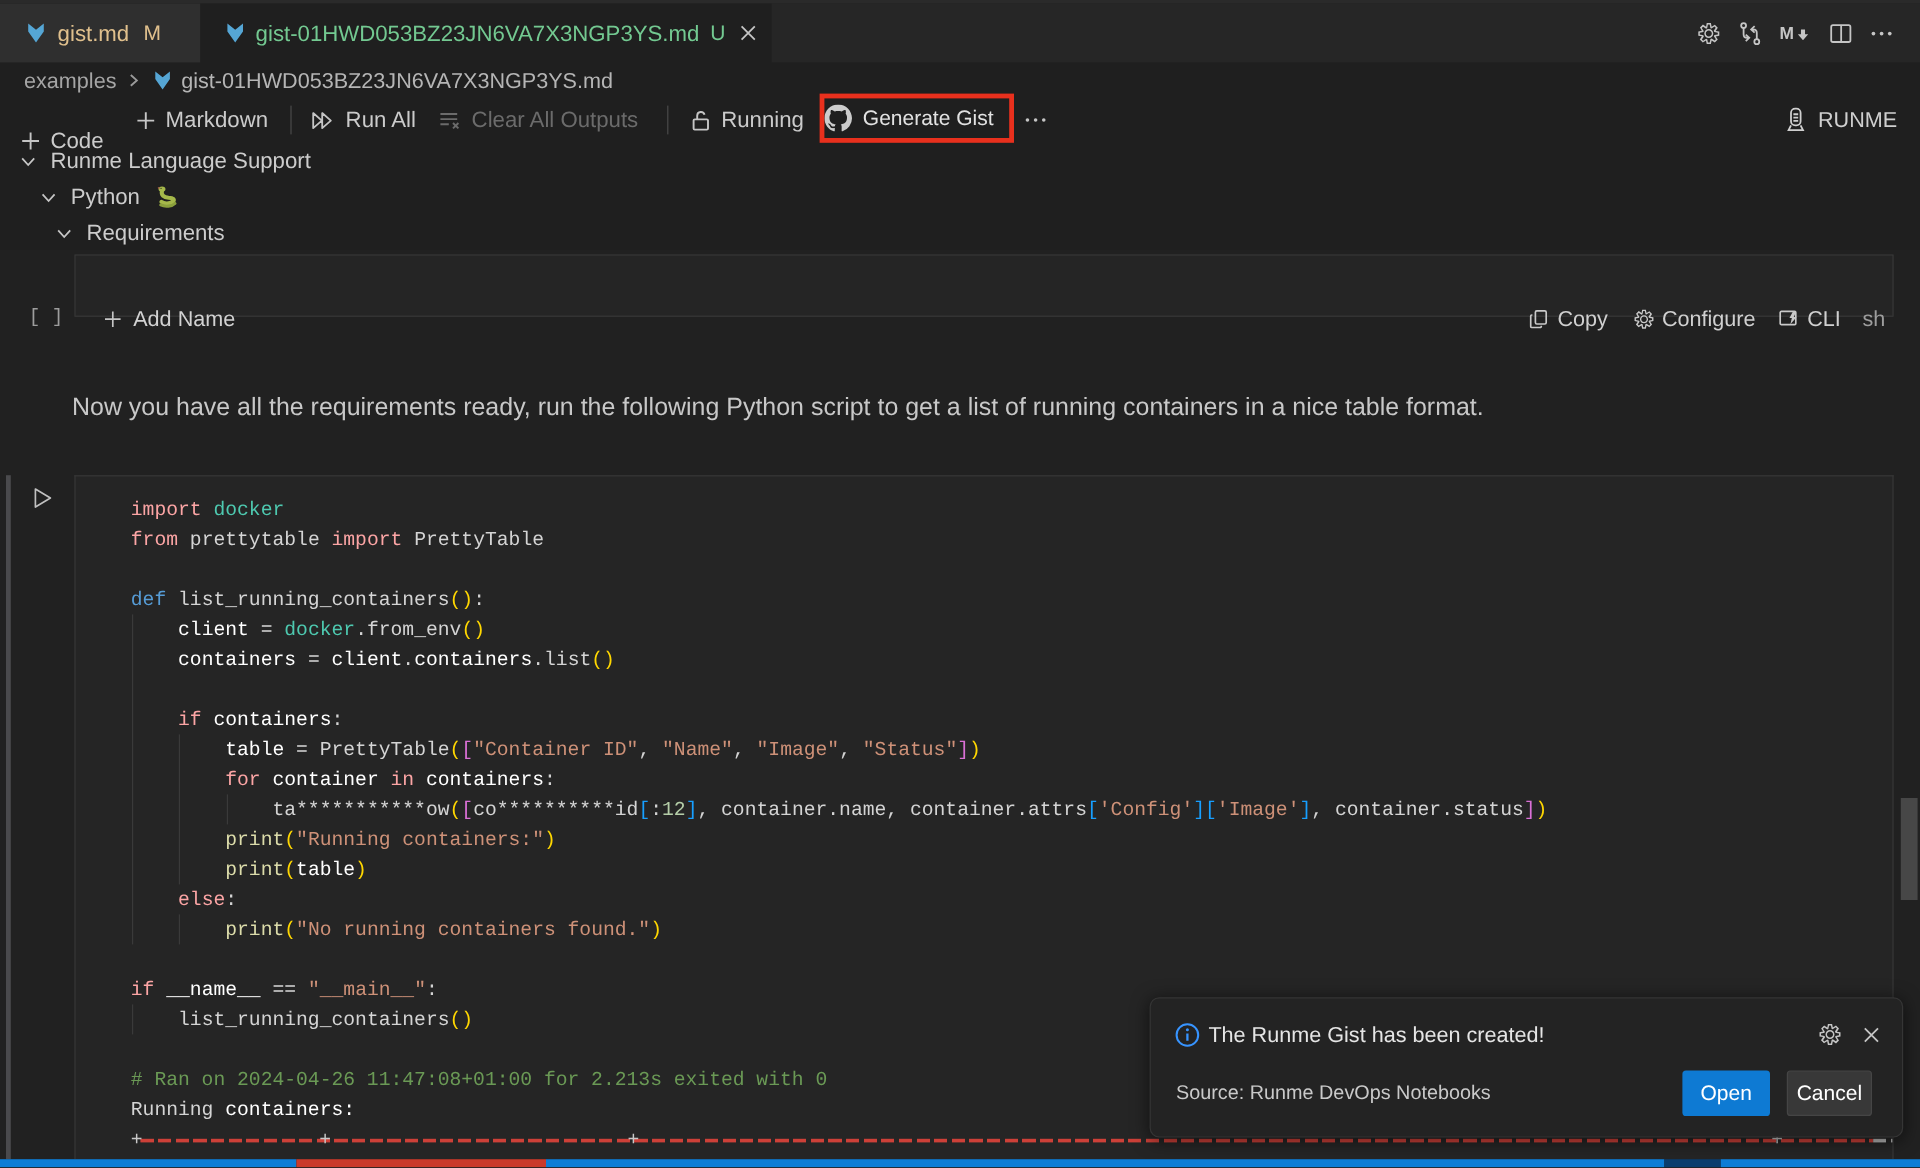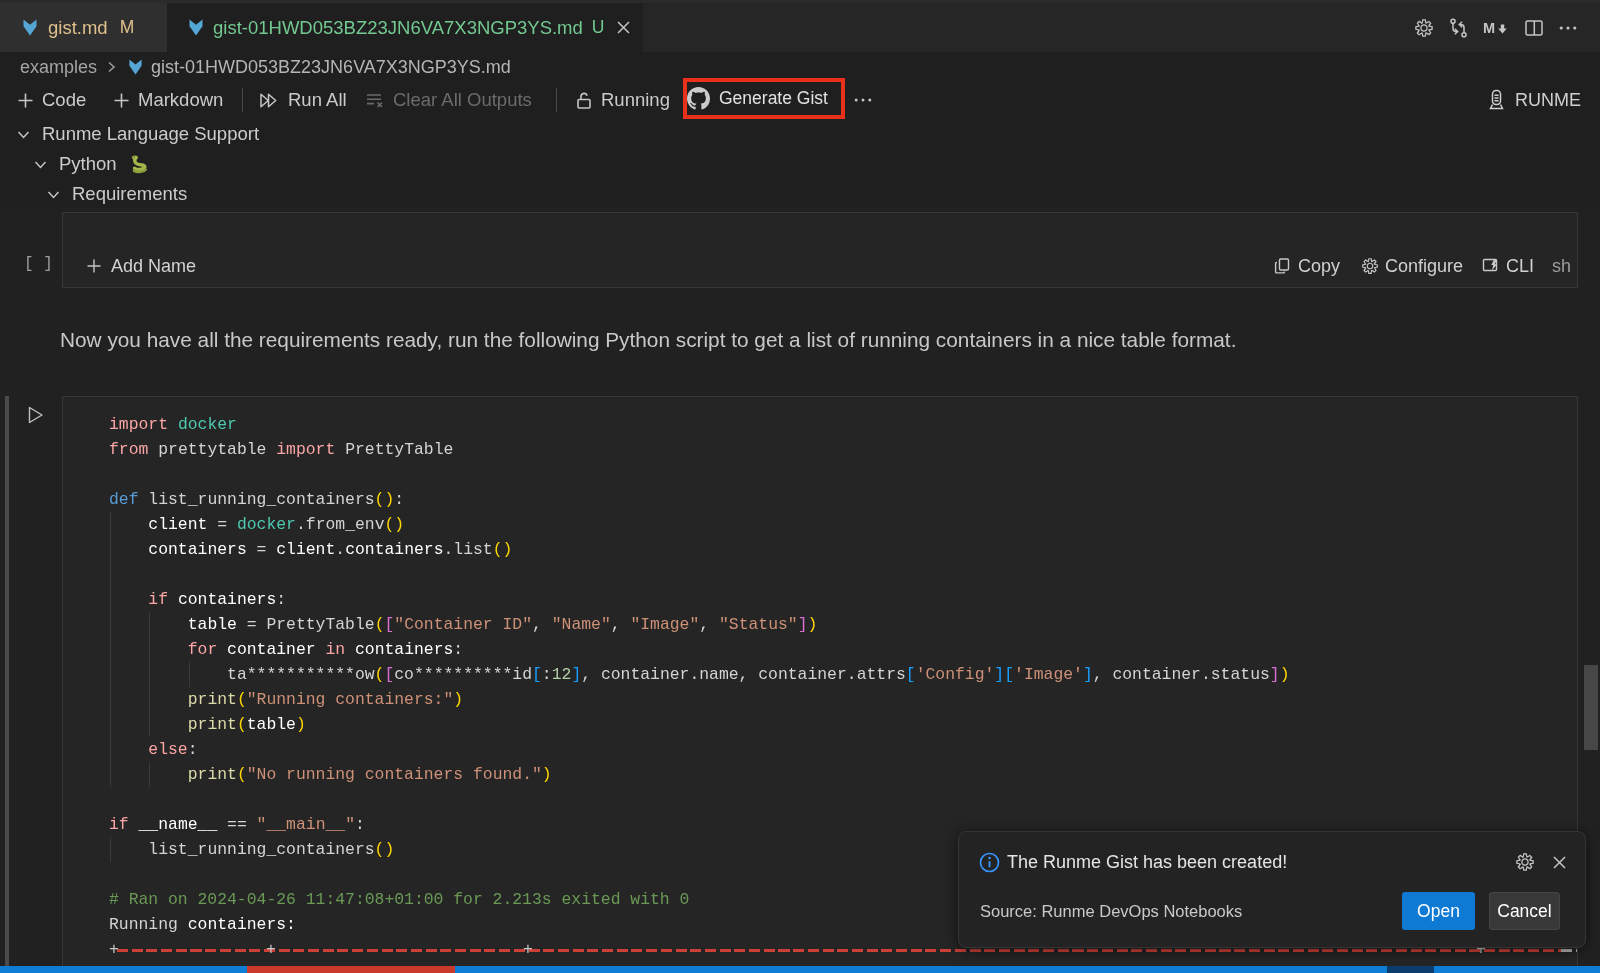--- a/index.html
+++ b/index.html
@@ -26,21 +26,21 @@
 .tbitem{top:82px;height:36px;font-size:18.5px;color:#cbcbcb;gap:8px;}
 .tbdim{color:#6b6b6b;}
 .tbsep{top:88px;height:24px;width:1px;background:#4a4a4a;}
 #gengist{left:683px;top:78px;width:162px;height:41px;border:4px solid #e8301d;
   box-sizing:border-box;background:#1f1f1f;}
 #gengist .flex{height:100%;padding-left:0;gap:9px;font-size:17.5px;color:#e2e2e2;}
 #runmebrand{right:19px;top:82px;height:36px;gap:8px;font-size:18px;color:#cfcfcf;}
 
 .outrow{height:26px;font-size:18.5px;color:#cccccc;gap:11px;}
 
-#cell1{left:62px;top:212px;width:1516px;height:76px;background:#252525;
+#cell1{left:62px;top:212px;width:1516px;height:52px;background:#252525;
   border:1px solid #373737;box-sizing:border-box;}
 #exec1{left:24px;top:255px;font-family:"Liberation Mono",monospace;font-size:16px;color:#9d9d9d;}
 #addname{left:23px;top:40px;height:26px;gap:9px;font-size:18px;color:#d2d2d2;}
 #cellbtns{right:6px;top:40px;height:26px;font-size:18px;color:#d0d0d0;}
 #mdtext{left:60px;top:327px;font-size:20.8px;line-height:25px;color:#c8c8c8;white-space:nowrap;}
 #codecell{left:62px;top:396px;width:1516px;height:570px;background:#252525;
   border:1px solid #373737;border-bottom:none;box-sizing:border-box;overflow:hidden;}
 #selbar{left:5px;top:396px;width:4px;height:570px;background:#4a4a4d;}
 #playbtn{left:28px;top:406px;}
 
@@ -129,21 +129,21 @@
     <span>examples</span>
     <svg width="12" height="14" viewBox="0 0 12 14" stroke="#9a9a9a" fill="none" stroke-width="1.6">
         <path d="M4 2.5 L9 7 L4 11.5"></path>
       </svg>
     <svg width="15" height="16" viewBox="0 0 16 17" style="margin-left:3px;">
         <path d="M1.5 0.5 L8 5.8 L14.5 0.5 L14.5 7.2 L8 16.5 L1.5 7.2 Z" fill="#55a6d5"></path>
       </svg>
     <span style="color:#b5b5b5;">gist-01HWD053BZ23JN6VA7X3NGP3YS.md</span>
   </div>
 
-  <div class="abs flex tbitem" style="left:17px;">
+  <div class="abs flex tbitem" style="left:17px;margin-top:17px;">
     <svg width="17" height="17" viewBox="0 0 17 17" stroke="#c5c5c5" stroke-width="1.6">
         <path d="M8.5 1.5 V15.5 M1.5 8.5 H15.5"></path>
       </svg>
     <span>Code</span>
     </div>
   <div class="abs flex tbitem" style="left:113px;">
     <svg width="17" height="17" viewBox="0 0 17 17" stroke="#c5c5c5" stroke-width="1.6">
         <path d="M8.5 1.5 V15.5 M1.5 8.5 H15.5"></path>
       </svg>
     <span>Markdown</span>

